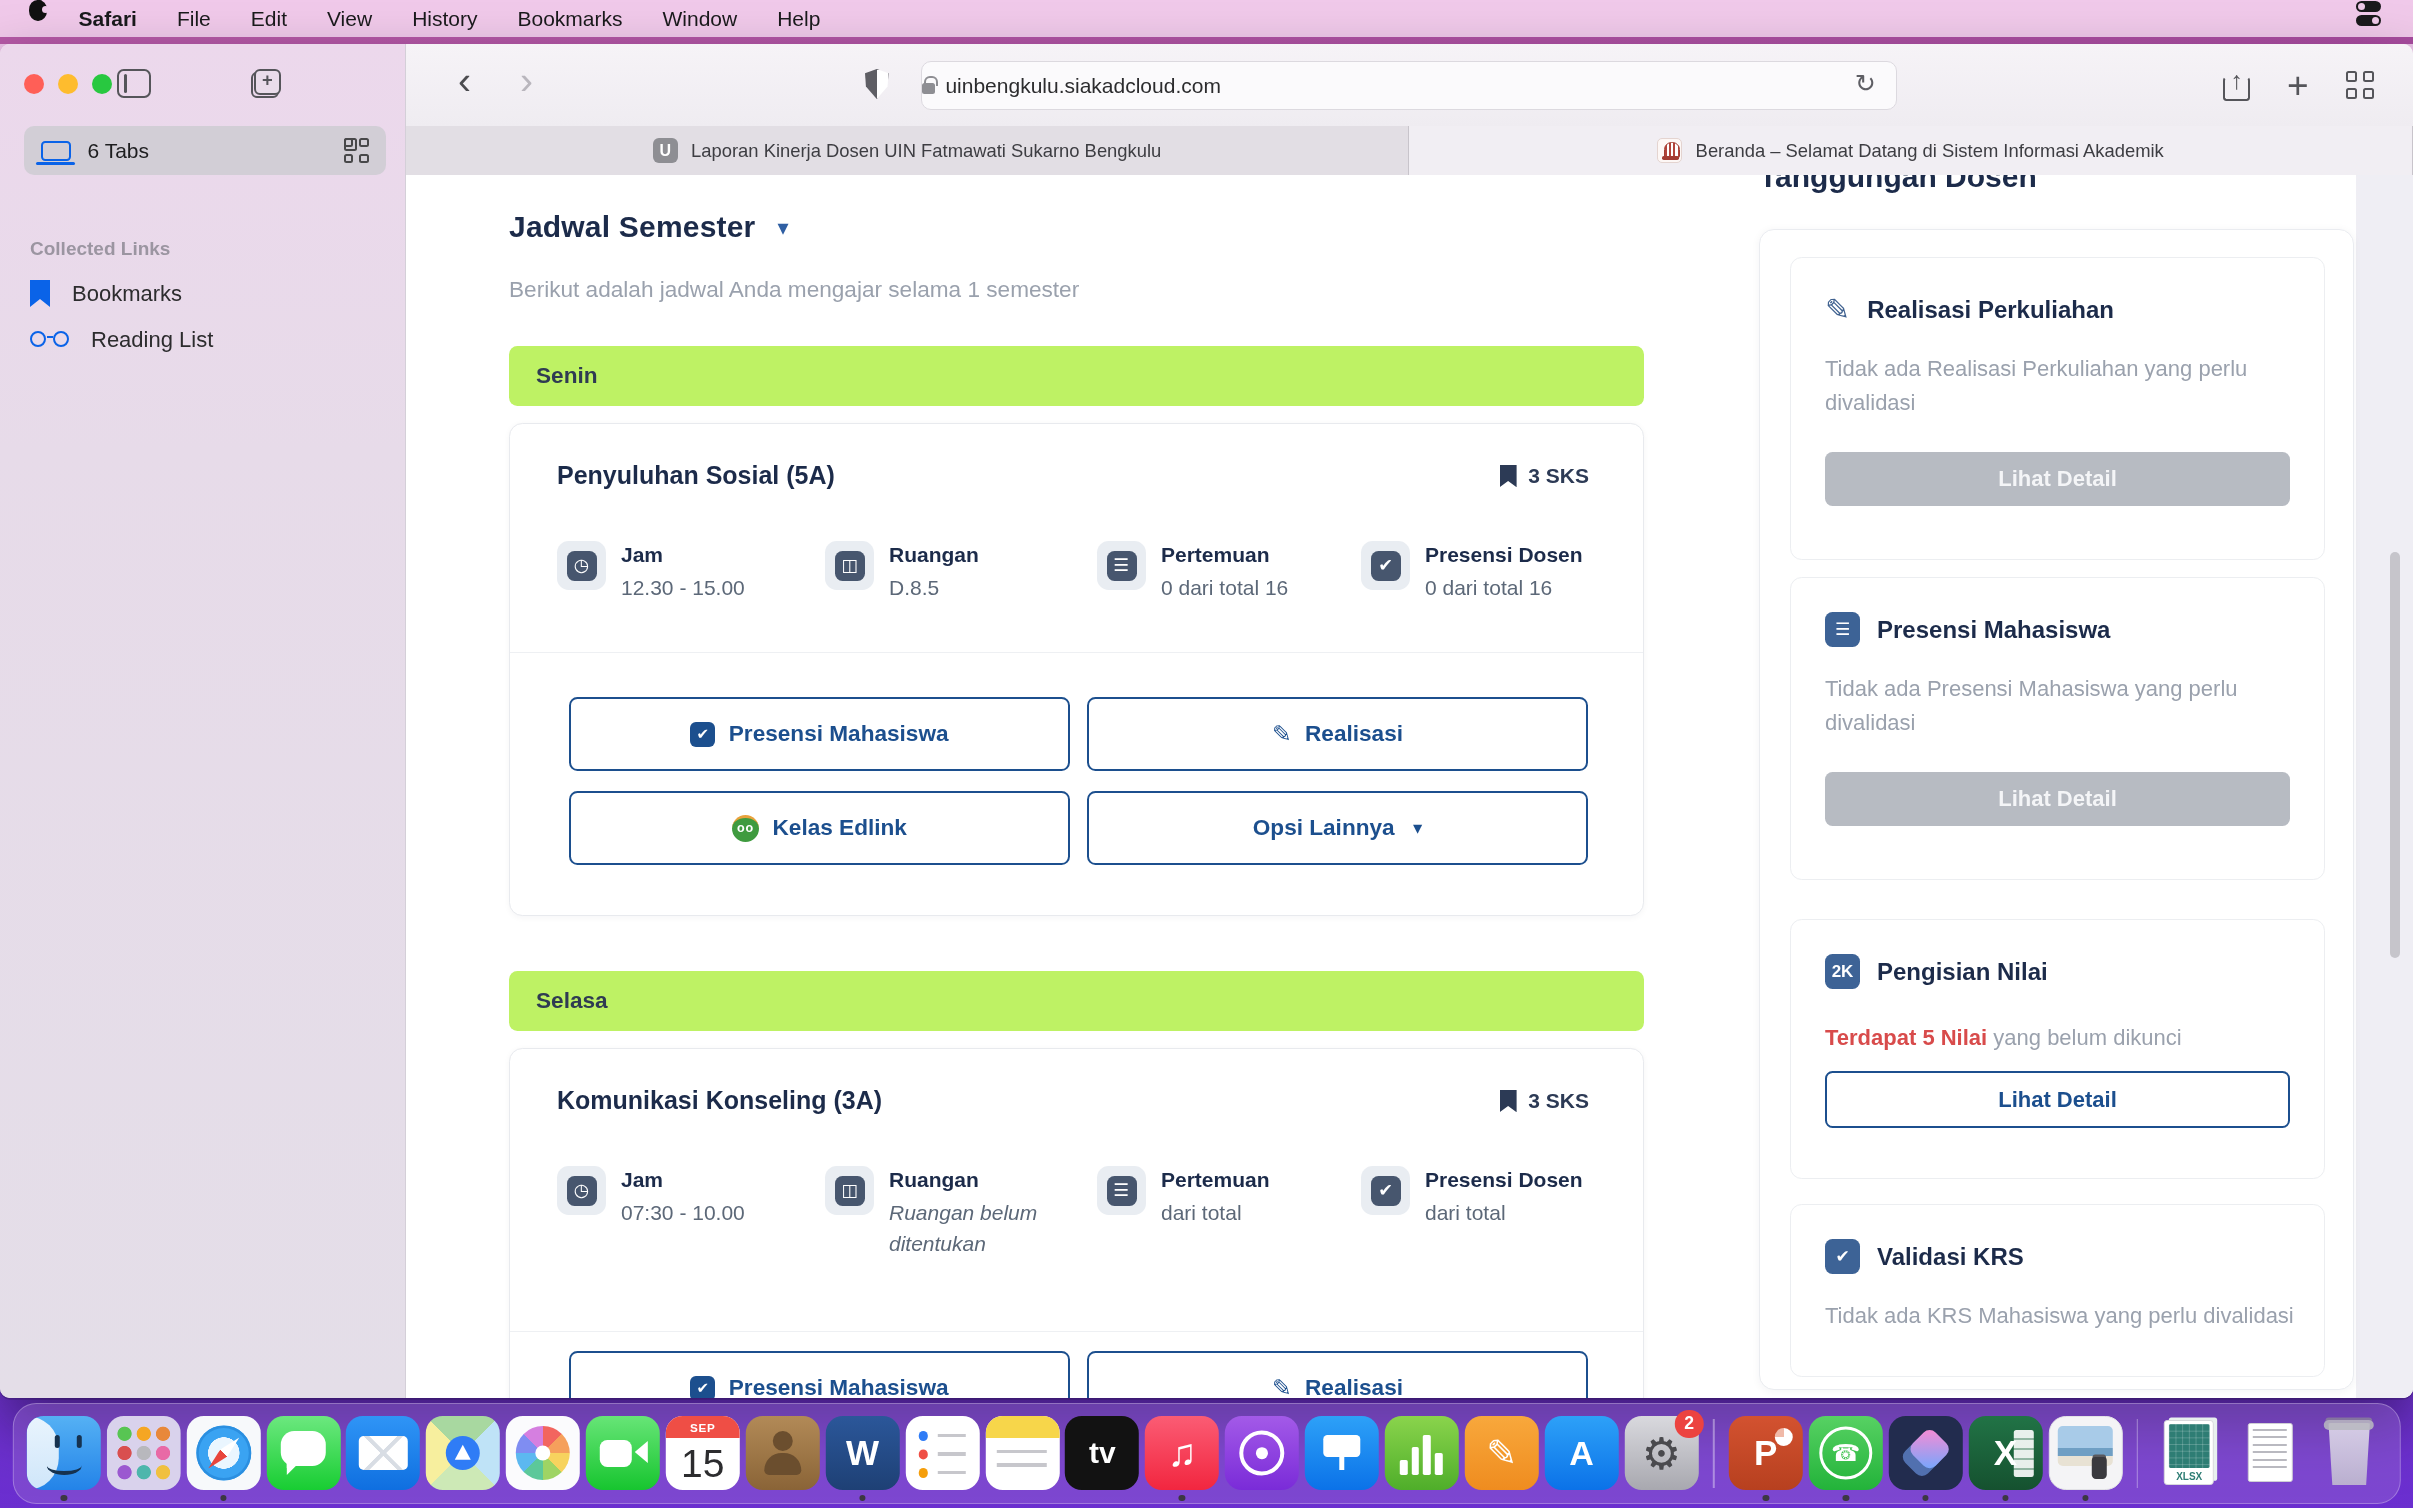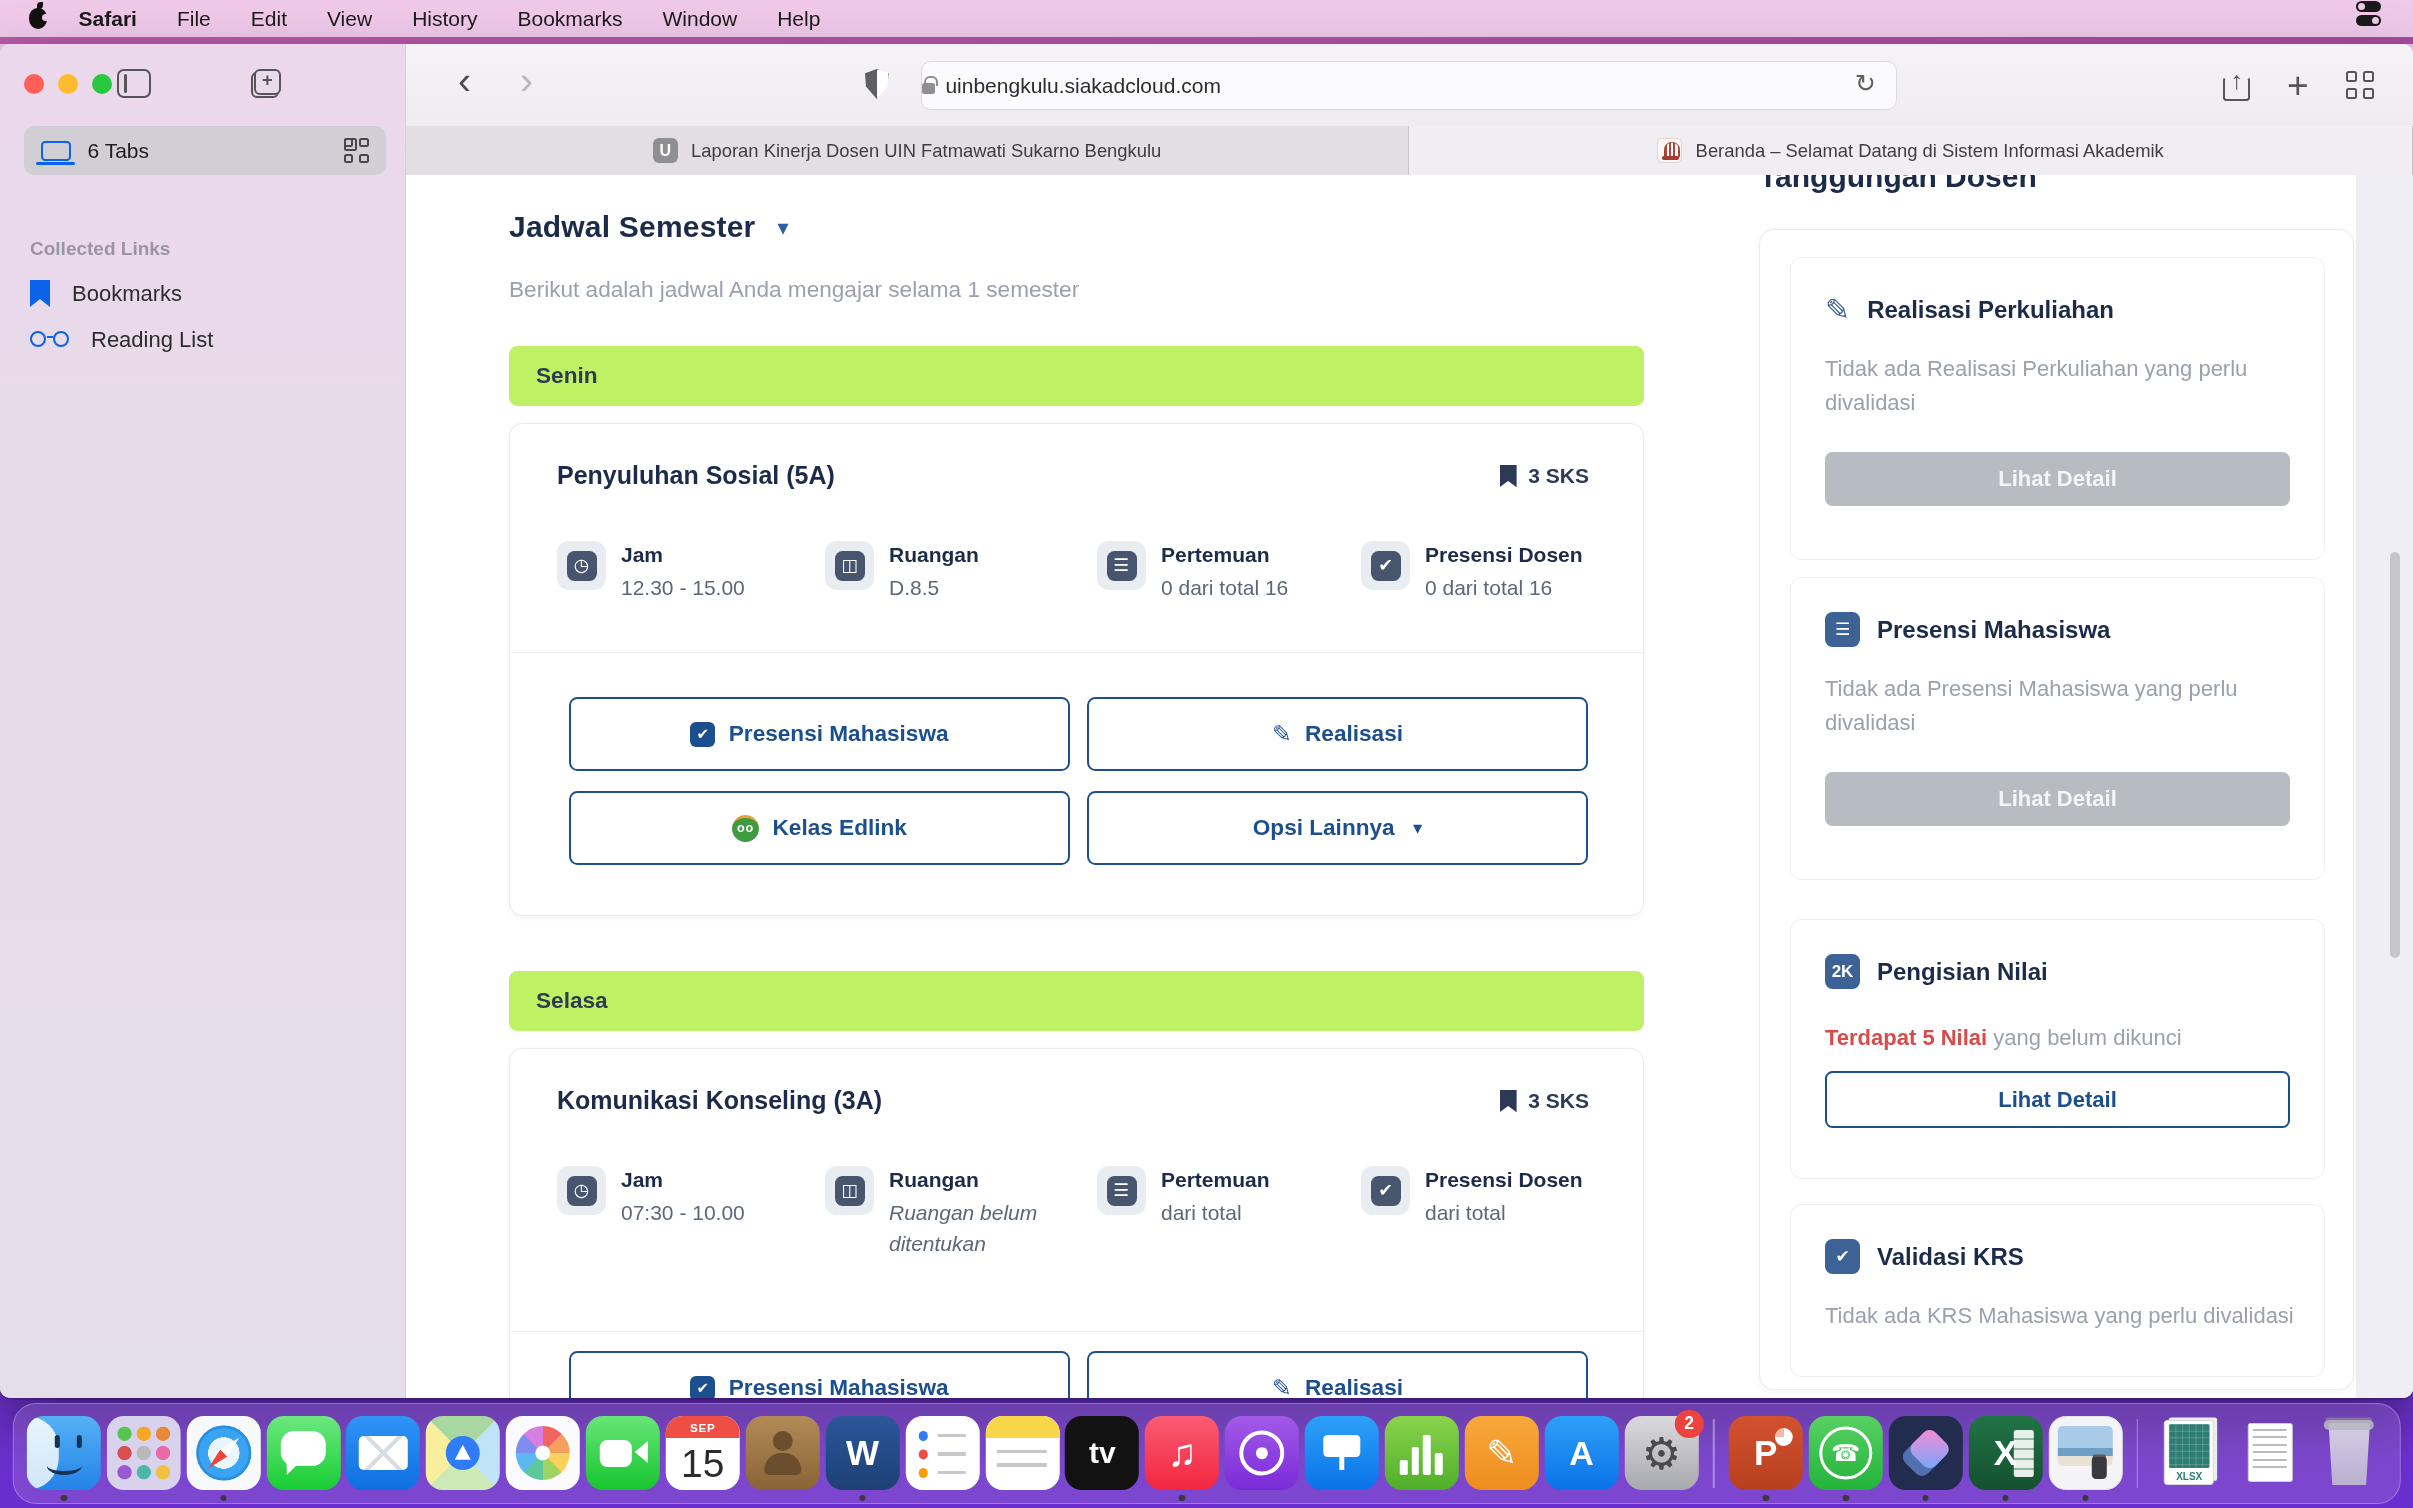--- a/index.html
+++ b/index.html
@@ -4,21 +4,21 @@
 <style>
   * { margin:0; padding:0; box-sizing:border-box; }
   html,body { width:2413px; height:1508px; }
   body { font-family:"Liberation Sans","DejaVu Sans",sans-serif; }
   .screen { position:relative; width:2413px; height:1508px; overflow:hidden;
     background:linear-gradient(180deg,#eec9e8 0%,#e3b4e2 12%,#c491e0 35%,#9a63dd 62%,#7b3cd8 82%,#6a2ecf 100%); }
 
   
   .menubar { position:absolute; top:0; left:0; right:0; height:37px; background:rgba(240,201,233,.92);
     display:flex; align-items:center; color:#1a1a1c; font-size:21px; }
-  .mb-left { display:flex; align-items:center; gap:0; padding-left:28.5px; }
+  .mb-left { display:flex; gap:0; padding-left:28.5px; }
   .mb-item { padding:0 20px; line-height:37px; }
   .mb-item.bold { font-weight:700; }
   .apple { position:relative; width:18.4px; height:21px; background:#111; border-radius:46% 46% 48% 48%; margin-right:11.7px; }
   .apple::before { content:""; position:absolute; right:-2.5px; top:5.9px; width:7.5px; height:7.5px; background:#eec9e8; border-radius:50%; }
   .apple::after { content:""; position:absolute; top:-5.9px; left:8.4px; width:5.9px; height:6.7px; background:#111; border-radius:60% 0 60% 0; }
   .mb-right { margin-left:auto; display:flex; align-items:flex-end; gap:38px; padding-right:32px;flex-direction:column; }
   .battery { position:relative; width:35px; height:17.6px; border:2.1px solid #3a3a3c; border-radius:5px; }
   .battery::before { content:""; position:absolute; left:1.7px; top:1.7px; bottom:1.7px; width:40%; background:#1a1a1c; border-radius:1.7px; }
   .battery::after { content:""; position:absolute; right:-5.9px; top:4.2px; width:3.4px; height:6.7px; background:#3a3a3c; border-radius:0 1.7px 1.7px 0; }
   .wifi { position:relative; width:30px; height:23.5px; }

